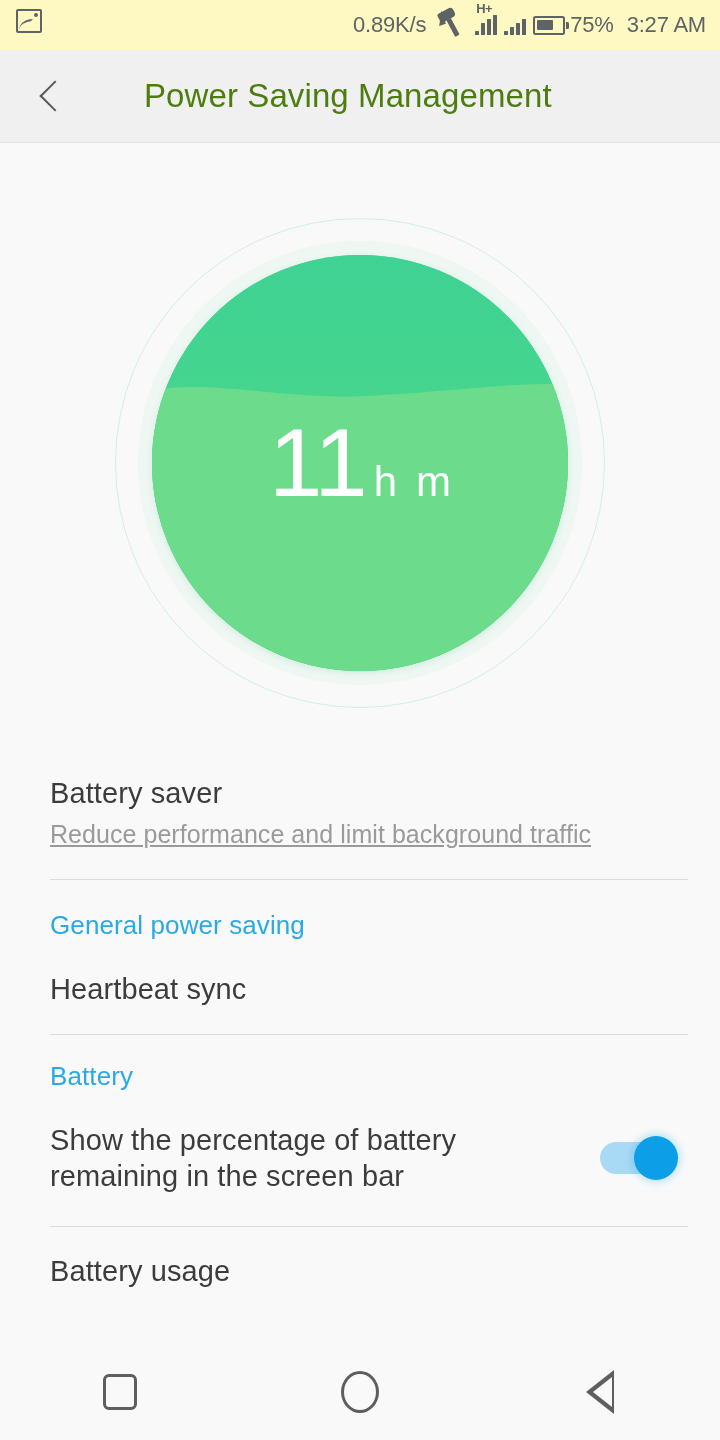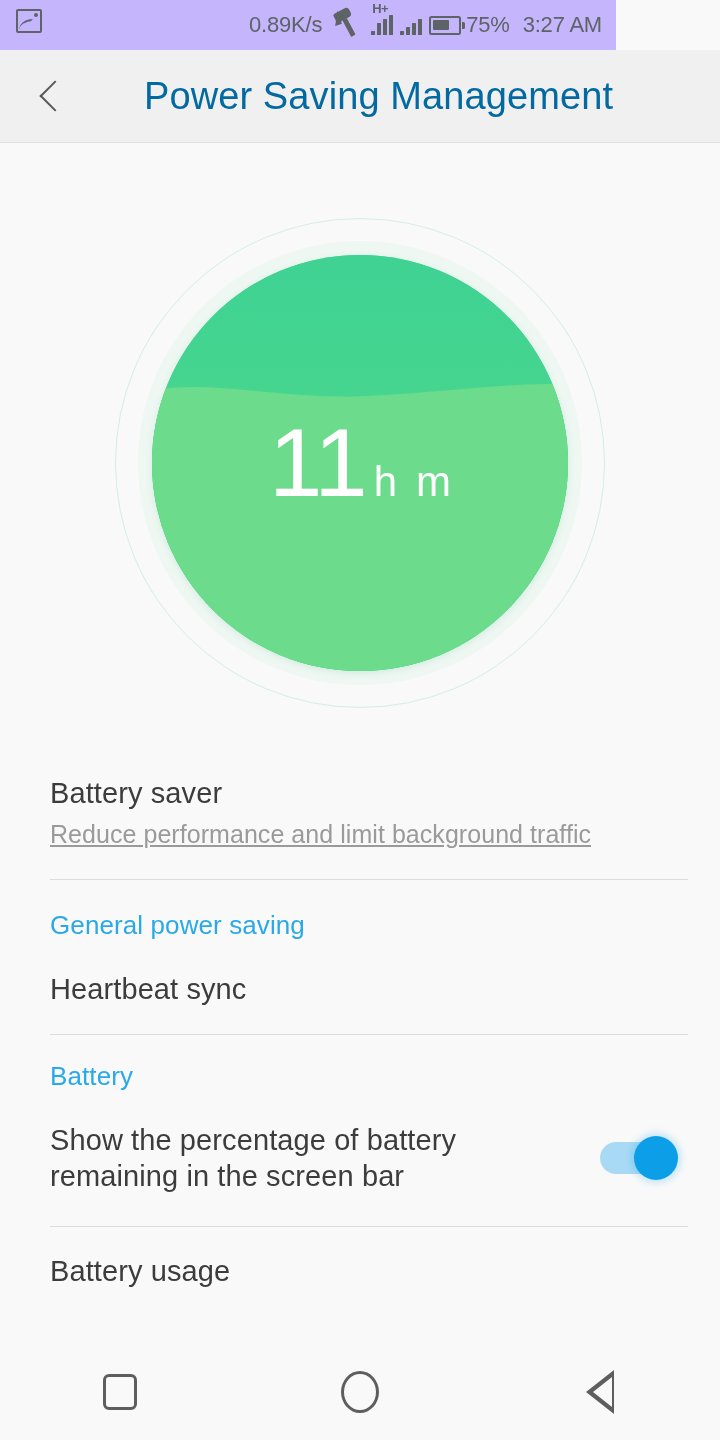--- a/index.html
+++ b/index.html
@@ -7,22 +7,22 @@
     width:720px; height:1440px;
     font-family:"Liberation Sans", sans-serif;
     background:#f9f9f9;
     overflow:hidden;
     -webkit-font-smoothing:antialiased;
   }
   #screen { position:relative; width:720px; height:1440px; background:#f9f9f9; }
 
   
   .statusbar {
-    position:absolute; top:0; left:0; width:616px; height:50px;
-    background:#c4b5fd;
+    position:absolute; top:0; left:0; width:720px; height:50px;
+    background:#fef9c3;
     display:flex; align-items:center;
     color:#5e6366;
   }
   .sb-left { position:absolute; left:16px; top:9px; display:flex; align-items:center; gap:10px; }
   .sb-right {
     position:absolute; right:10px; top:0; height:50px;
     display:flex; align-items:center; gap:0px;
   }
   .sb-text { font-size:22px; color:#5e6366; letter-spacing:-0.2px; line-height:1; }
   .sb-speed { margin-right:11px; }
@@ -103,21 +103,21 @@
     position:absolute; left:28px; top:50%; transform:translateY(-50%);
     width:48px; height:48px; display:flex; align-items:center; justify-content:center;
   }
   .chev {
     width:22px; height:22px;
     border-left:2.6px solid #585858; border-bottom:2.6px solid #585858;
     transform:rotate(45deg); margin-left:6px;
   }
   .header-title {
     position:absolute; left:144px; top:50%; transform:translateY(-50%);
-    font-size:38px; color:#0369a1; font-weight:400; letter-spacing:0.1px;
+    font-size:33px; color:#4d7c0f; font-weight:400; letter-spacing:0.1px;
     white-space:nowrap;
   }
 
   
   .circle-area {
     position:absolute; top:143px; left:0; width:720px; height:610px;padding-left:7px;
   }
   .dial { position:absolute; left:115px; top:75px; width:490px; height:490px; }
   .ring-outer {
     position:absolute; inset:0;

